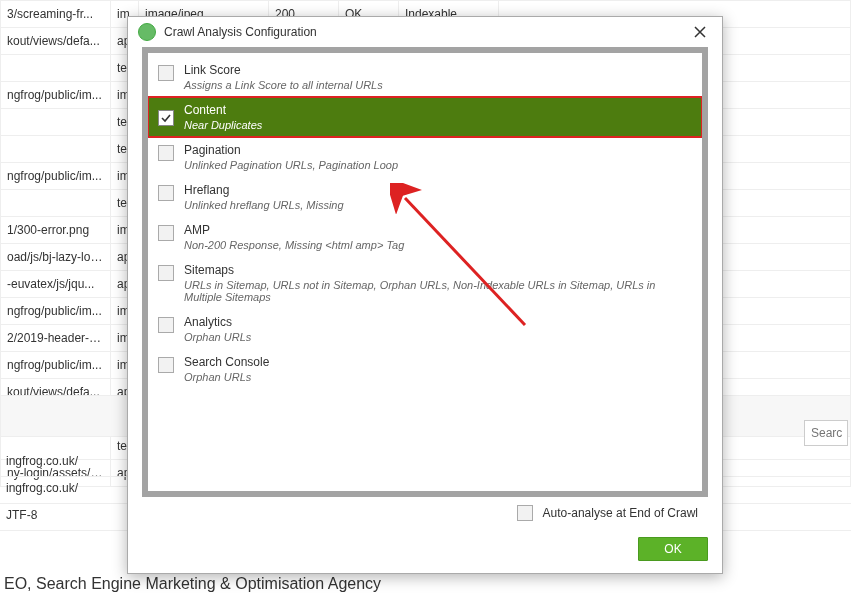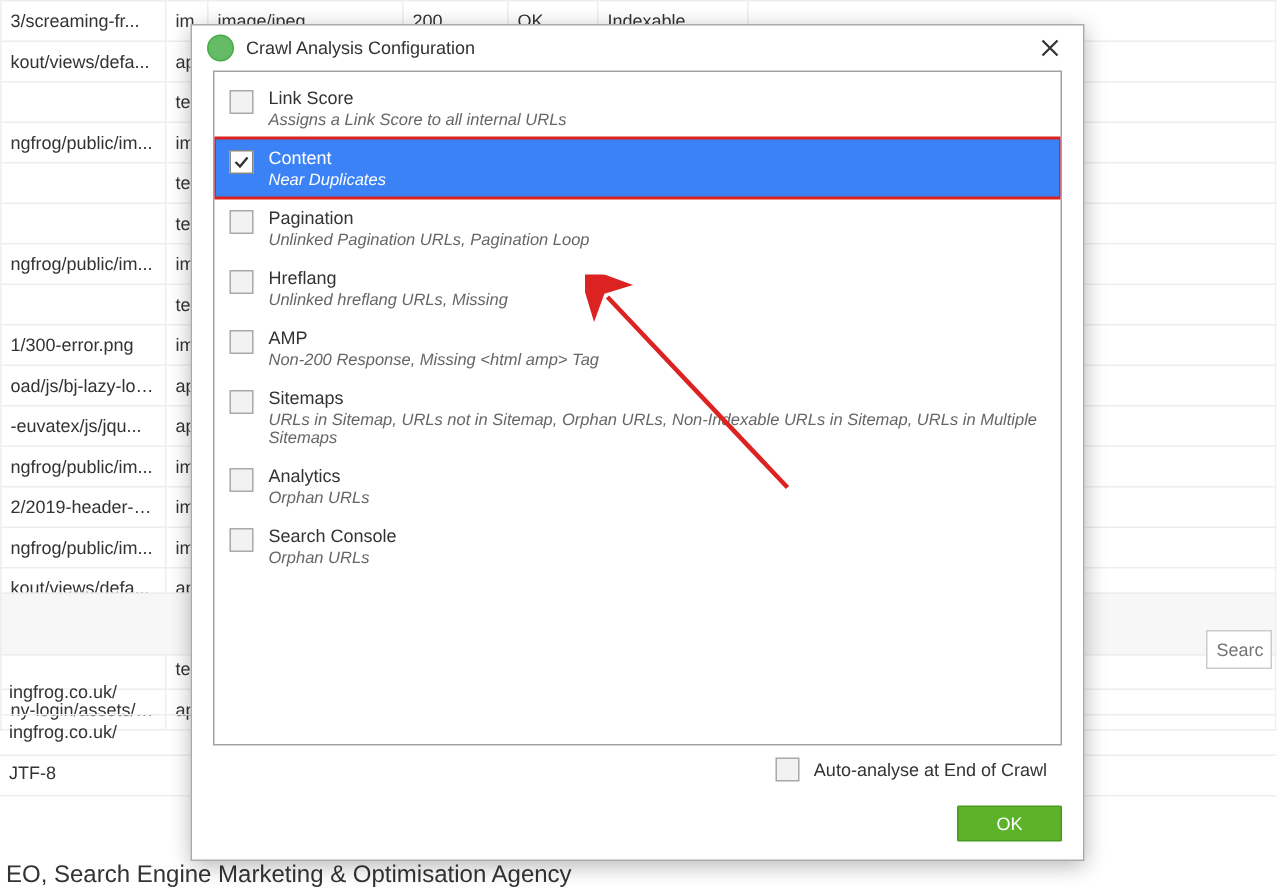--- a/index.html
+++ b/index.html
@@ -120,21 +120,21 @@
   }
   .close svg { width: 12px; height: 12px; }
   .desc {
     padding: 4px 14px 12px 14px;
     font-size: 12px;
     color: #333;
     line-height: 1.4;
   }
   .options-frame {
     margin: 0 14px;
-    border: 1px solid #a3a3a3;
+    border: 6px solid #a3a3a3;
     flex: 1;
     padding: 4px 0 0 0;
     overflow: hidden;
   }
   .opt {
     display: flex;
     align-items: flex-start;
     padding: 6px 10px 6px 10px;
     min-height: 34px;
     box-sizing: border-box;
@@ -159,21 +159,22 @@
     font-size: 12px;
     color: #333;
   }
   .opt .txt .sub {
     font-size: 11px;
     color: #666;
     font-style: italic;
     margin-top: 2px;
   }
   .opt.selected {
-    background: #3b82f6;
+    background: #4d7c0f;
+    align-items: center;
   }
   .opt.selected .txt .label,
   .opt.selected .txt .sub {
     color: #fff;
   }
   .opt.hl-red {
     outline: 2px solid #d22;
     outline-offset: -1px;
   }
   .auto-row {

